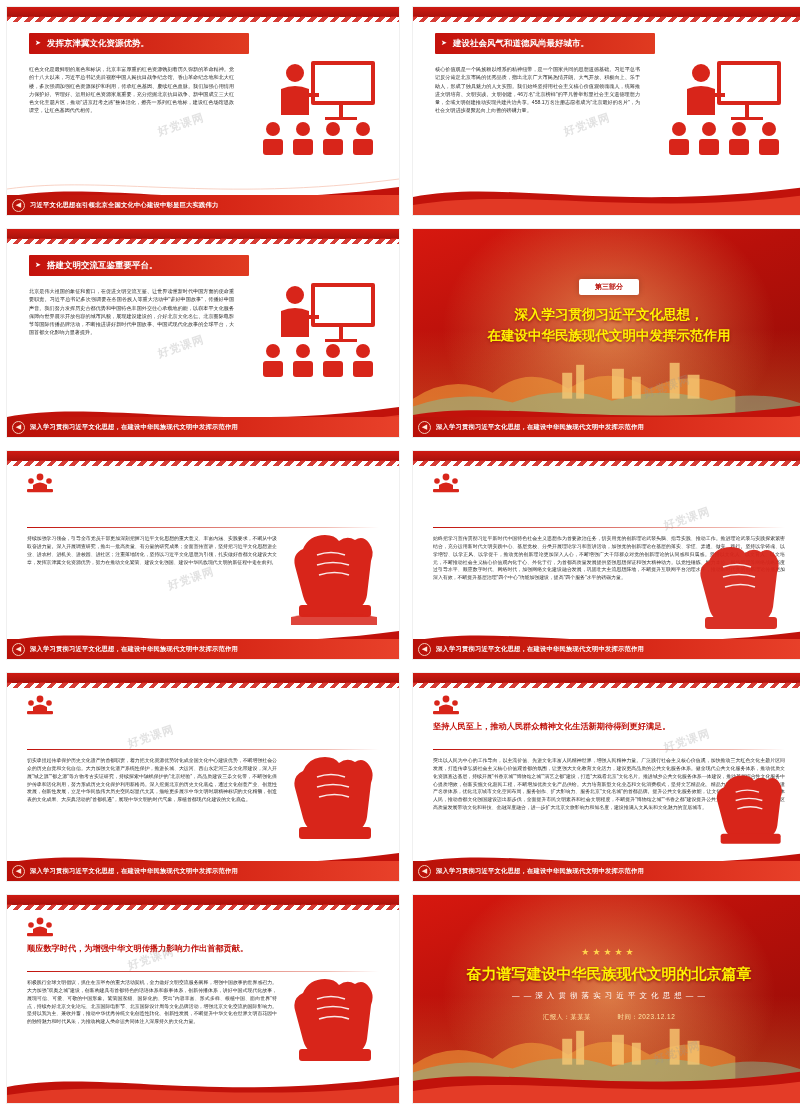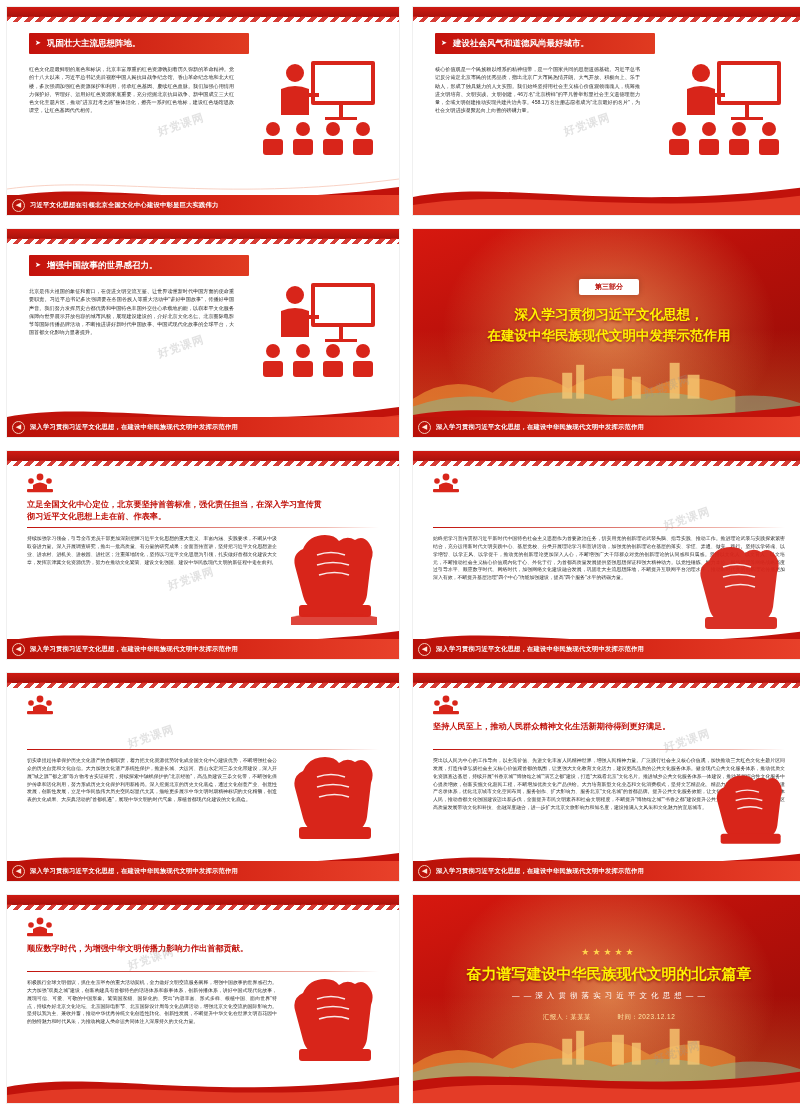--- a/index.html
+++ b/index.html
@@ -144,21 +144,21 @@
     letter-spacing:1px;
   }
 </style>
 </head>
 <body>
 
 <div class="grid">
 
   <div class="slide">
     <div class="topbar"></div>
-    <div class="headline">巩固壮大主流思想阵地。</div>
+    <div class="headline">发挥京津冀文化资源优势。</div>
     <div class="bodytext">红色文化是最鲜明的底色和标识，北京丰富厚重的红色资源镌刻着历久弥新的革命精神。党的十八大以来，习近平总书记先后视察中国人民抗日战争纪念馆、香山革命纪念地和北大红楼，多次强调加强红色资源保护和利用，传承红色基因、赓续红色血脉。我们加强心用情用力保护好、管理好、运用好红色资源家底重要，充分挖掘北京抗日战争、新中国成立三大红色文化主题片区，推动"进京赶考之路"整体活化，擦亮一系列红色地标，建设红色场馆思政课堂，让红色基因代代相传。</div>
     <div class="podium">
       <svg viewBox="0 0 130 120">
         <rect x="56" y="12" width="64" height="44" rx="2" fill="#d8251a"></rect>
         <rect x="60" y="16" width="56" height="36" fill="#fff"></rect>
         <rect x="84" y="56" width="4" height="12" fill="#d8251a"></rect>
         <rect x="70" y="68" width="32" height="3" fill="#d8251a"></rect>
         <circle cx="40" cy="24" r="9" fill="#d8251a"></circle>
         <path d="M26 40 q14 -6 28 0 l0 26 -28 0 z" fill="#d8251a"></path>
         <rect x="48" y="44" width="16" height="4" fill="#d8251a"></rect>
@@ -217,21 +217,21 @@
       <svg viewBox="0 0 394 42" preserveAspectRatio="none">
         <path d="M0 24 C90 6 200 40 394 14 L394 42 L0 42 Z" fill="#c1120b"></path>
         <path d="M0 32 C110 14 230 44 394 22 L394 42 L0 42 Z" fill="#e8412a" opacity=".85"></path>
       </svg>
     </div>
     <div class="watermark" style="left:150px;top:110px;">好党课网</div>
   </div>
 
   <div class="slide">
     <div class="topbar"></div>
-    <div class="headline">增强中国故事的世界感召力。</div>
+    <div class="headline">搭建文明交流互鉴重要平台。</div>
     <div class="bodytext">北京是伟大祖国的象征和窗口，在促进文明交流互鉴、让世界读懂新时代中国方面的使命重要职责。习近平总书记多次强调要在各国各族人等重大活动中"讲好中国故事"，传播好中国声音。我们努力发挥历史古都优势和中国特色丰国外交往心承载地的能，以崭本平文化服务保障向世界展示开放包容的城市风貌，展现建设建设的，介好北京文化名仁、北京图际电影节等国际传播品牌活动，不断推进讲好新时代中国故事、中国式现代化故事的全球平台，大国首都文化影响力显著提升。</div>
     <div class="podium">
       <svg viewBox="0 0 130 120">
         <rect x="56" y="12" width="64" height="44" rx="2" fill="#d8251a"></rect>
         <rect x="60" y="16" width="56" height="36" fill="#fff"></rect>
         <rect x="84" y="56" width="4" height="12" fill="#d8251a"></rect>
         <rect x="70" y="68" width="32" height="3" fill="#d8251a"></rect>
         <circle cx="40" cy="24" r="9" fill="#d8251a"></circle>
         <path d="M26 40 q14 -6 28 0 l0 26 -28 0 z" fill="#d8251a"></path>
         <rect x="48" y="44" width="16" height="4" fill="#d8251a"></rect>
@@ -300,21 +300,20 @@
       <svg viewBox="0 0 26 22">
           <g fill="#d8251a">
         <circle cx="13" cy="4" r="3.4"></circle>
             <path d="M6 12 q7 -5 14 0 l0 4 -14 0 z"></path>
         <circle cx="4" cy="8" r="2.8"></circle>
             <circle cx="22" cy="8" r="2.8"></circle>
         <rect x="0" y="16" width="26" height="3.2" rx="1"></rect>
       </g>
         </svg>
     </div>
-    <div class="sectitle">立足全国文化中心定位，北京要坚持首善标准，强化责任担当，在深入学习宣传贯彻习近平文化思想上走在前、作表率。</div>
     <div class="secrule"></div>
     <div class="sectext">持续加强学习领会，引导全市党员干部更加深刻把握习近平文化思想的重大意义、丰富内涵、实践要求，不断从中汲取奋进力量。深入开展调查研究，推出一批高质量、有分量的研究成果；全面宣传宣讲，坚持把习近平文化思想进企业、进农村、进机关、进校园、进社区；注重落地转化，坚持以习近平文化思想为引领，扎实做好首都文化建设大文章，发挥京津冀文化资源优势，努力在推动文化繁荣、建设文化强国、建设中华民族现代文明的新征程中走在前列。</div>
     <div class="fist">
       <svg viewBox="0 0 120 130">
         <g fill="#d8251a">
           <path d="M30 52 q6 -14 22 -14 q10 0 14 6 q8 -6 16 -1 q8 -5 14 3 q6 8 2 18 l-4 34 q-2 14 -18 16 l-26 1 q-16 -1 -20 -16 l-8 -30 q-3 -12 8 -17 z"></path>
           <rect x="26" y="108" width="72" height="12" rx="3"></rect>
           <path d="M18 120 q40 -8 86 0 l0 8 -86 0 z" opacity=".85"></path>
         </g>
         <g stroke="#fff" stroke-width="1.6" fill="none" opacity=".9">

